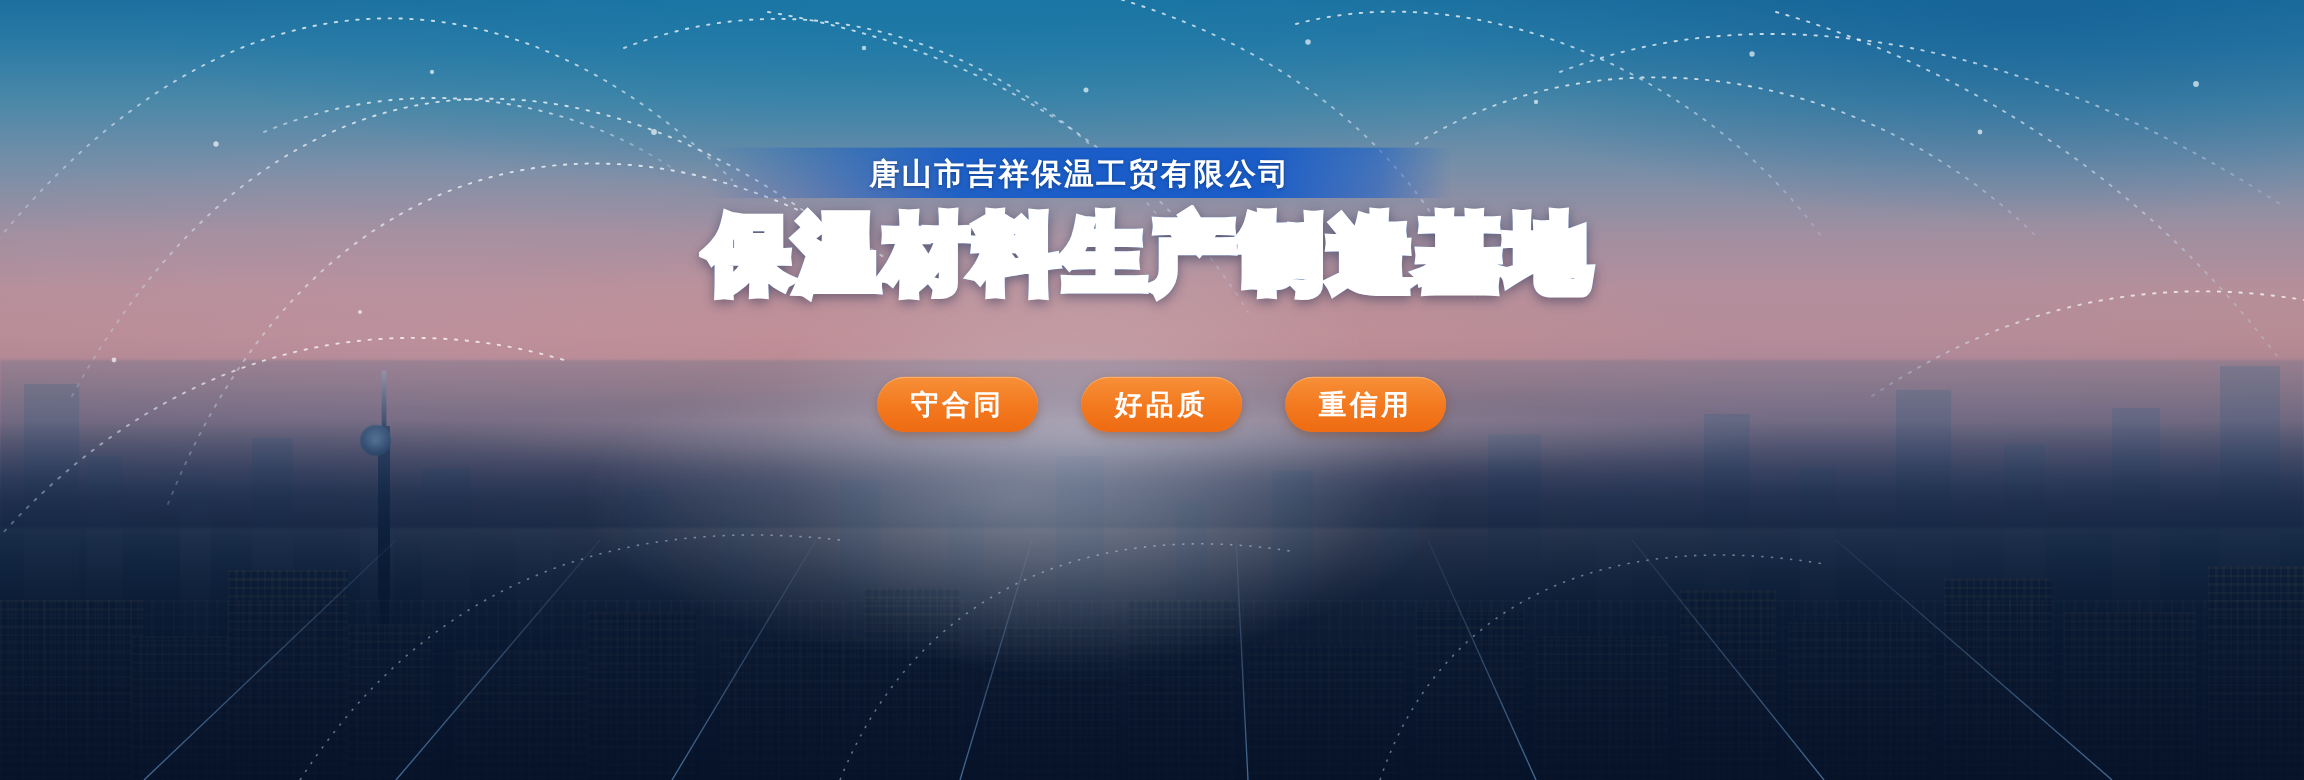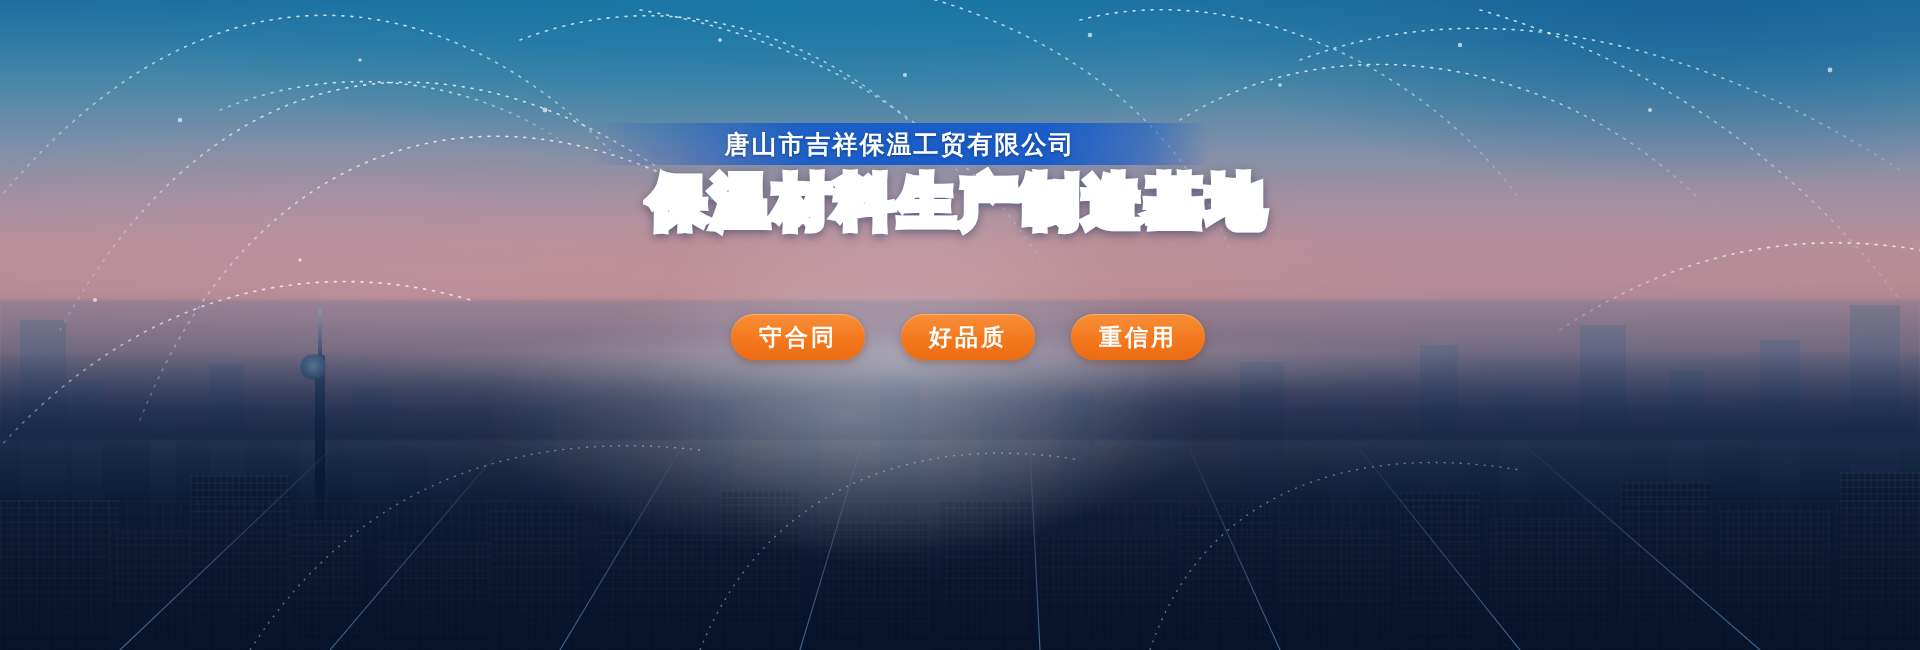--- a/index.html
+++ b/index.html
@@ -91,29 +91,28 @@
   .namebar span{
     color:#fff;font-size:25px;font-weight:bold;letter-spacing:2px;
     text-shadow:0 1px 3px rgba(0,30,80,.45);white-space:nowrap;
   }
 
   .headline{
     position:absolute;left:0;right:0;top:178px;text-align:center;
   }
   .headline .h{
     display:inline-block;
-    font-size:56px;font-weight:bold;letter-spacing:6px;line-height:1;
+    font-size:68px;font-weight:bold;letter-spacing:6px;line-height:1;
     color:#2073DB;
     background:linear-gradient(180deg,#1457B8 0%, #1F70D8 42%, #3A8BEA 78%, #5AA2F2 100%);
     -webkit-background-clip:text;background-clip:text;
     -webkit-text-fill-color:transparent;
     paint-order:stroke fill;
     -webkit-text-stroke:9px #ffffff;
     filter:drop-shadow(0 3px 5px rgba(0,20,60,.40));
-    font-family:Liberation Mono, monospace;
   }
 
   .pills{
     position:absolute;left:16px;right:0;top:314px;
     display:flex;justify-content:center;gap:36px;
   }
   .pill{
     min-width:134px;height:46px;border-radius:23px;
     background:linear-gradient(180deg,#F79038 0%,#F3781E 55%,#EE6B12 100%);
     box-shadow:0 3px 8px rgba(120,50,0,.35), inset 0 1px 0 rgba(255,255,255,.28);

